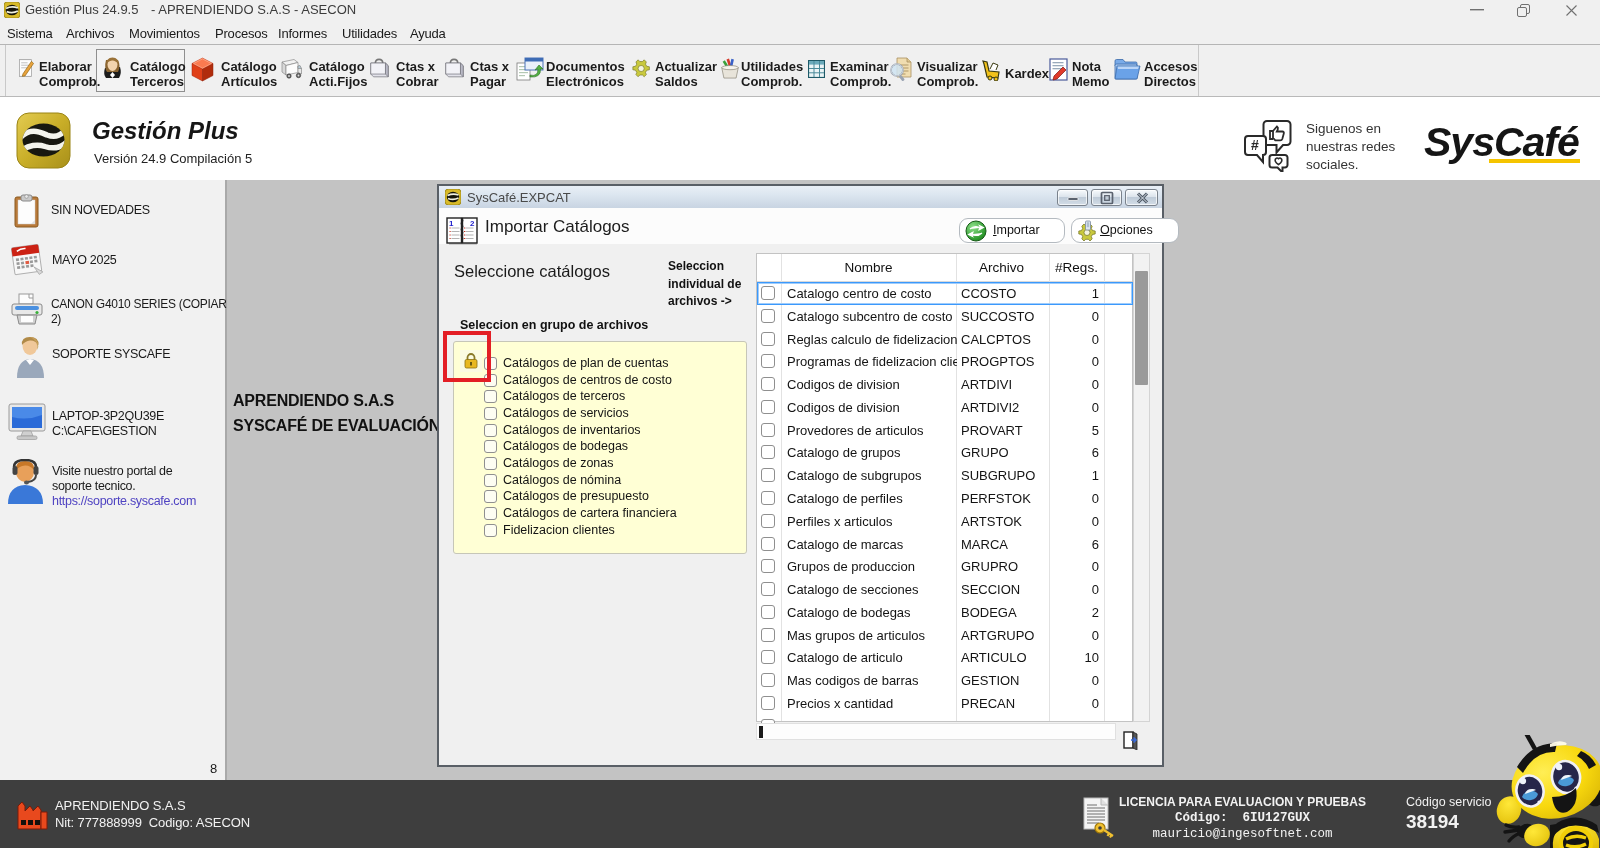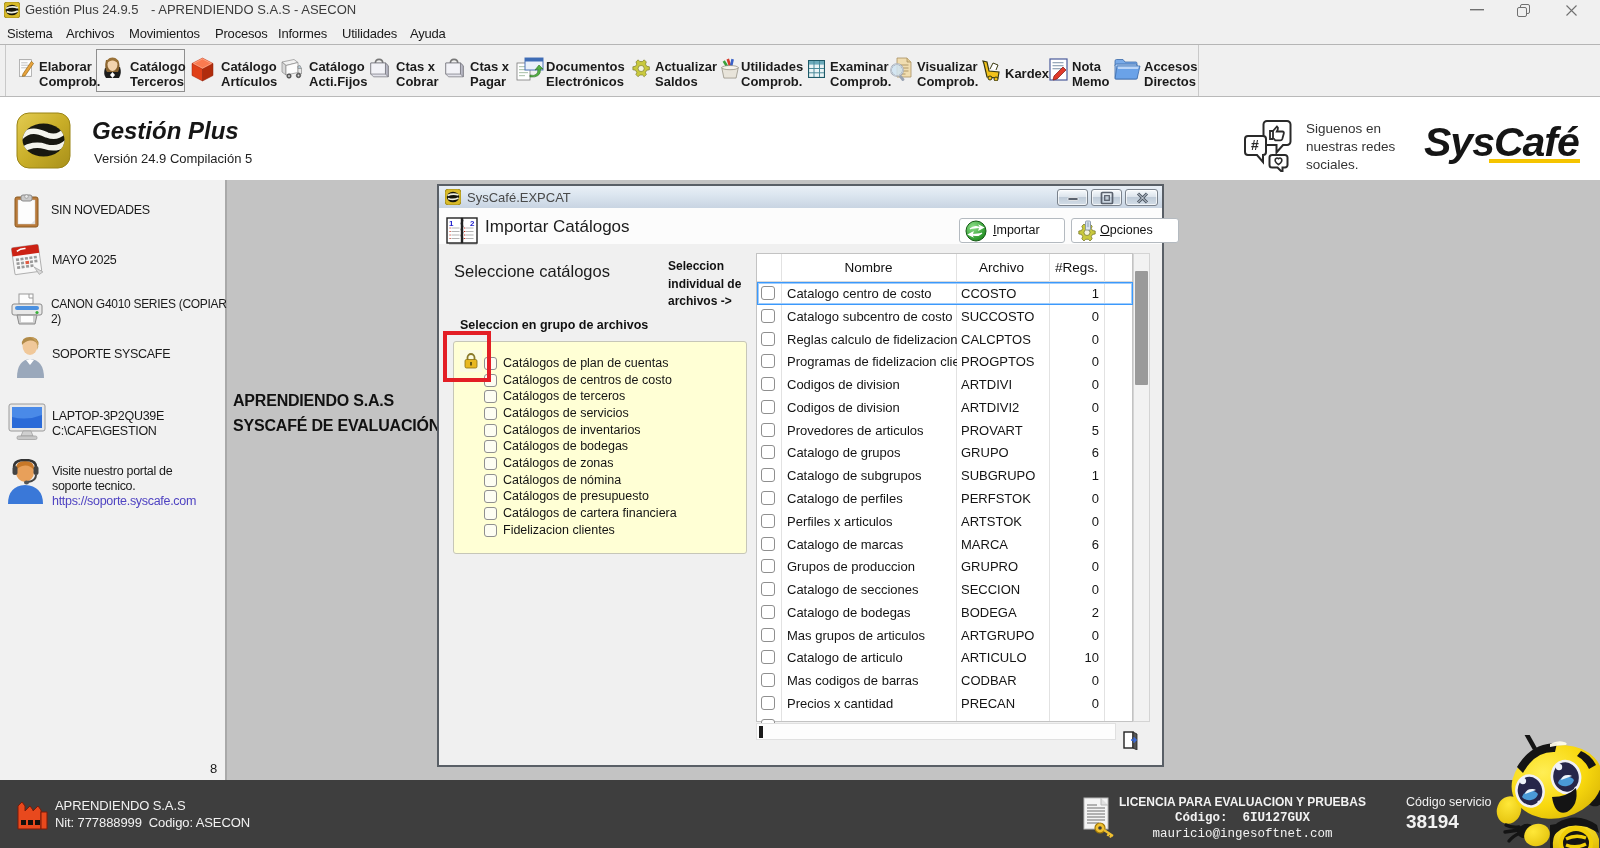--- a/index.html
+++ b/index.html
@@ -51,21 +51,21 @@
 #sb-cod .num { font-size:19px; font-weight:bold; margin-top:2px; }
 
 
 #dialog { position:absolute; left:437px; top:184px; width:727px; height:583px; background:#f0f0f0; border:2px solid #595f66; }
 #dlg-title { position:absolute; left:0; top:0; width:723px; height:22px; background:linear-gradient(#e9eff6,#dce6f0 40%,#c8d4e2); }
 #dlg-title .txt { position:absolute; left:28px; top:4px; font-size:13px; color:#4a4a4a; }
 .winbtn { position:absolute; top:3px; width:31px; height:17px; border:1px solid #7a828c; border-radius:3px; background:linear-gradient(#f7fafc,#dce4ec 45%,#bfcbd8 50%,#d3dde7); box-shadow:inset 0 0 0 1px rgba(255,255,255,0.7); }
 .winbtn svg { position:absolute; left:0; top:0; }
 #dlg-head { position:absolute; left:0; top:22px; width:723px; height:36px; background:#fcfcfc; }
 #dlg-head .txt { position:absolute; left:46px; top:9px; font-size:17px; color:#1c1c1c; }
-.dlg-btn { position:absolute; height:25px; background:#fff; border:1px solid #b4bac0; border-radius:3px; font-size:12.5px; color:#111; white-space:nowrap; }
+.dlg-btn { position:absolute; height:25px; background:#fff; border:1px solid #b4bac0; border-radius:9px; font-size:12.5px; color:#111; white-space:nowrap; }
 .dlg-btn .lbl { position:absolute; top:4px; }
 #sel-cat { position:absolute; left:15px; top:76px; font-size:16.5px; color:#1b1b1b; }
 #sel-ind { position:absolute; left:229px; top:72px; font-size:12px; font-weight:bold; color:#111; line-height:17.5px; }
 #sel-grp { position:absolute; left:21px; top:132px; font-size:12.5px; font-weight:bold; color:#111; }
 #ybox { position:absolute; left:14px; top:155px; width:294px; height:213px; background:#ffffd5; border:1px solid #c6c6b8; border-radius:3px; }
 .ycb { position:absolute; left:45px; width:13px; height:13px; background:#fdfdf2; border:1px solid #8f8f8f; border-radius:3px; }
 .ylbl { position:absolute; left:64px; font-size:12.5px; color:#141414; }
 #redbox { position:absolute; left:4px; top:145px; width:48px; height:51px; border:4px solid #e31e25; }
 #padbg { position:absolute; left:21px; top:164px; width:22px; height:22px; background:#fbfbe2; }
 
@@ -668,21 +668,21 @@
         </div>
         <div class="trow" style="top:392.48px">
           <span class="cb"></span>
           <span class="nom">Catalogo de articulo</span>
           <span class="arc">ARTICULO</span>
           <span class="reg">10</span>
         </div>
         <div class="trow" style="top:415.26px">
           <span class="cb"></span>
           <span class="nom">Mas codigos de barras</span>
-          <span class="arc">CODBAR</span>
+          <span class="arc">GESTION</span>
           <span class="reg">0</span>
         </div>
         <div class="trow" style="top:438.04px">
           <span class="cb"></span>
           <span class="nom">Precios x cantidad</span>
           <span class="arc">PRECAN</span>
           <span class="reg">0</span>
         </div>
         <div class="trow" style="top:460.82000000000005px">
           <span class="cb"></span>

